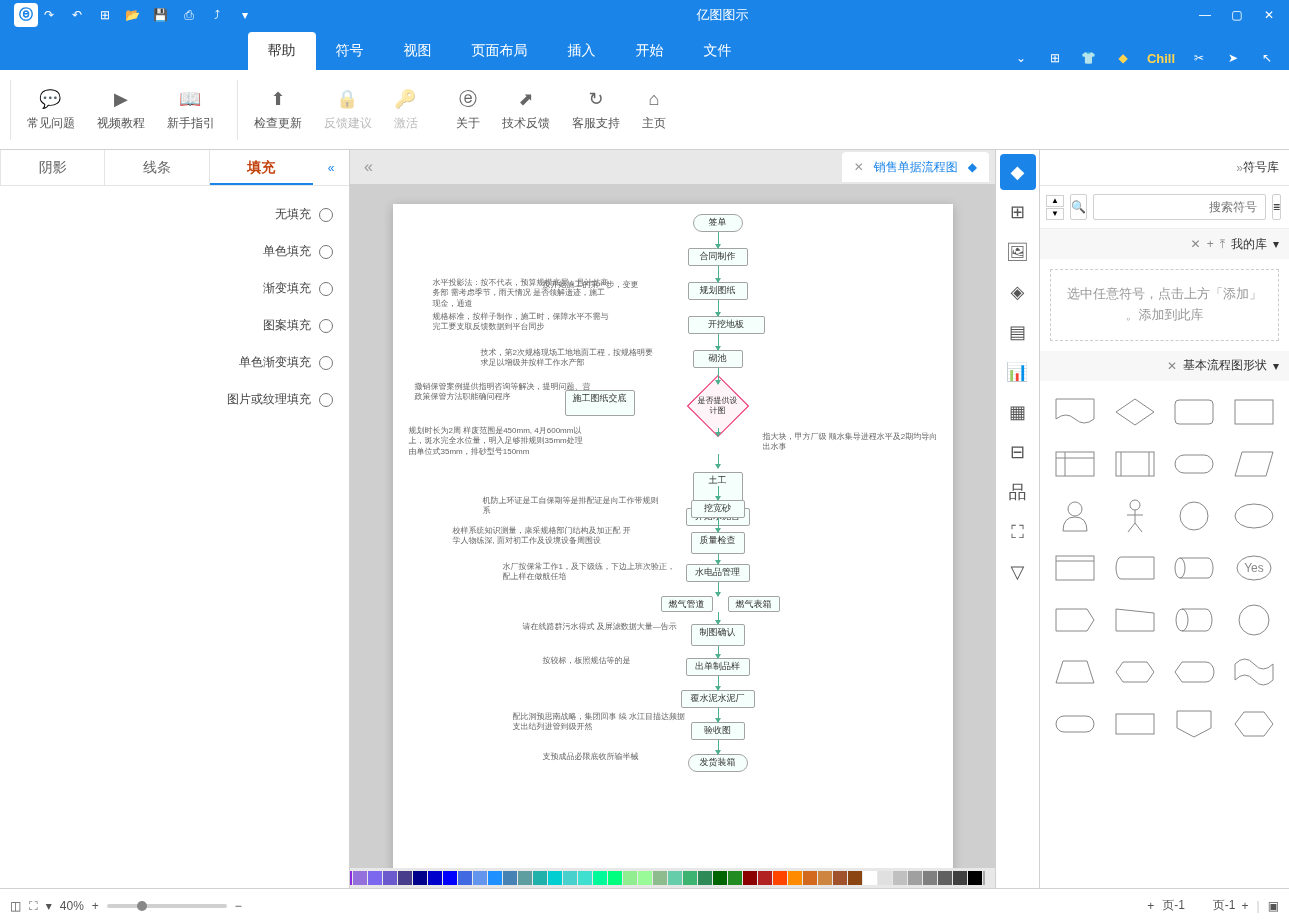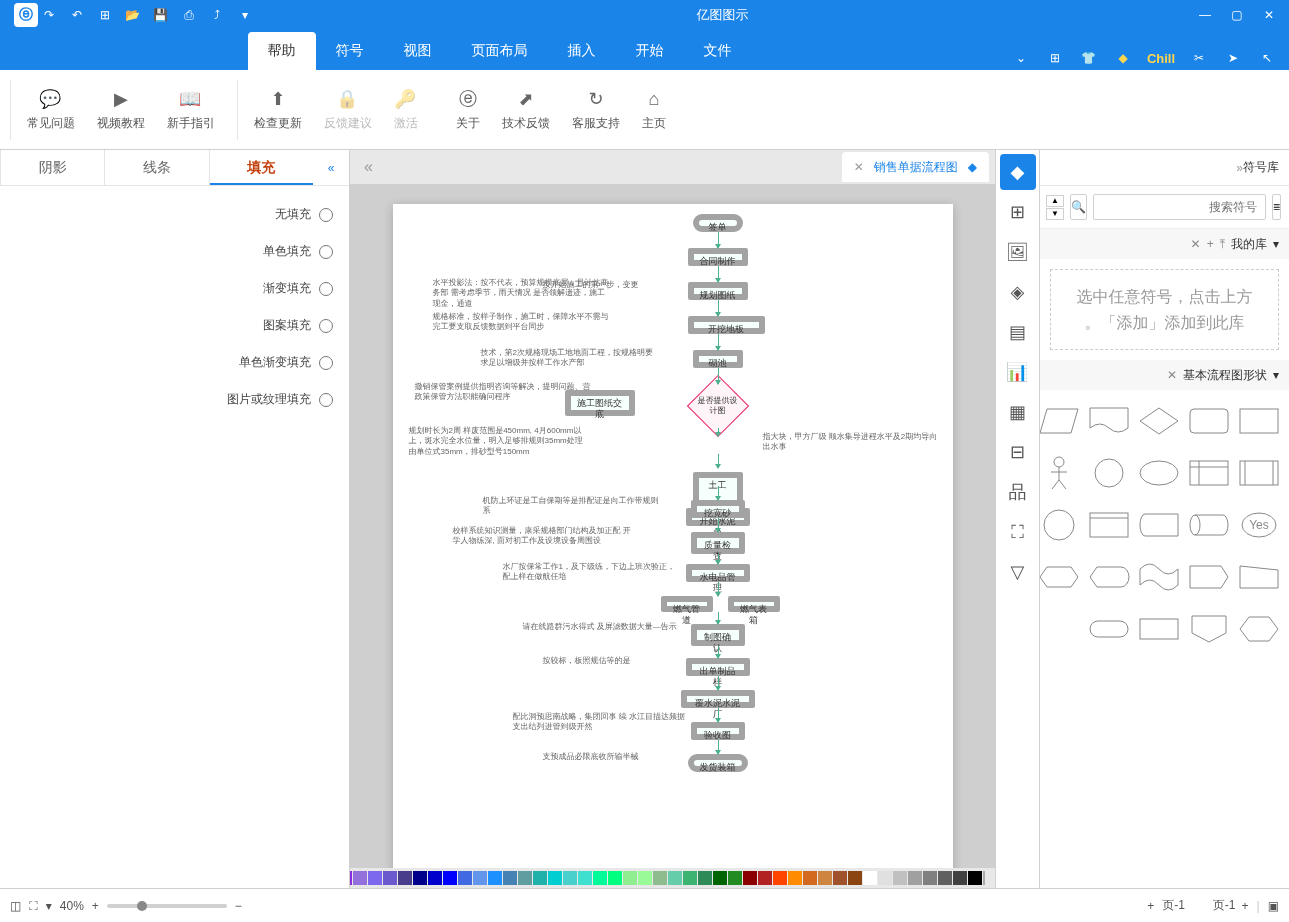--- a/index.html
+++ b/index.html
@@ -28,22 +28,22 @@
 .left-panel{width:250px;background:#fff;border-left:1px solid #d0d0d0;display:flex;flex-direction:column}
 .lp-head{height:36px;display:flex;align-items:center;padding:0 10px;border-bottom:1px solid #e5e5e5;font-size:13px;color:#333}
 .lp-head .collapse{margin-left:auto;color:#999}
 .lp-search{padding:8px;display:flex;gap:6px;align-items:center;border-bottom:1px solid #eee}
 .lp-search input{flex:1;height:26px;border:1px solid #d0d0d0;padding:0 8px;border-radius:2px;font-size:12px}
 .lp-search .sbtn{width:26px;height:26px;border:1px solid #d0d0d0;display:flex;align-items:center;justify-content:center;border-radius:2px}
 .lp-search .updown{display:flex;flex-direction:column;gap:1px}
 .lp-search .updown span{width:18px;height:12px;border:1px solid #d0d0d0;display:flex;align-items:center;justify-content:center;font-size:8px}
 .lp-section-hdr{height:30px;display:flex;align-items:center;padding:0 10px;background:#f7f7f7;color:#333;font-size:12px;gap:6px}
 .lp-section-hdr .sp{margin-left:auto;display:flex;gap:6px;color:#888}
-.lp-hint{margin:10px;padding:14px;border:1px dashed #ccc;color:#999;font-size:16px;text-align:center;line-height:1.6}
-.shape-grid{padding:10px;display:grid;grid-template-columns:repeat(6,1fr);gap:10px;overflow:auto}
+.lp-hint{margin:10px;padding:14px;border:1px dashed #ccc;color:#999;font-size:13px;text-align:center;line-height:1.6}
+.shape-grid{padding:10px;display:grid;grid-template-columns:repeat(4,1fr);gap:10px;overflow:auto}
 .shape-cell{height:42px;display:flex;align-items:center;justify-content:center}
 .iconbar{width:44px;background:#fff;border-left:1px solid #d0d0d0;display:flex;flex-direction:column;align-items:center;padding-top:4px;gap:4px}
 .iconbar .ib{width:36px;height:36px;display:flex;align-items:center;justify-content:center;border-radius:4px;color:#555;font-size:18px}
 .iconbar .ib.active{background:#1a84e8;color:#fff}
 .canvas-area{flex:1;display:flex;flex-direction:column;background:#cfcfcf;overflow:hidden}
 .doc-tabs{height:34px;background:#e8e8e8;display:flex;align-items:center;padding:0 6px}
 .doc-tabs .dtab{height:30px;background:#fff;padding:0 12px;display:flex;align-items:center;gap:10px;color:#1a84e8;border-radius:4px 4px 0 0}
 .doc-tabs .dtab .x{color:#999}
 .doc-tabs .flip{margin-right:auto;color:#999;font-size:16px;padding:0 8px}
 .canvas-scroll{flex:1;overflow:auto;position:relative;display:flex;justify-content:center;padding:20px}
@@ -56,21 +56,21 @@
 .rp-tabs .rtab.active{color:#c2410c;font-weight:bold;box-shadow:inset 0 -2px 0 #1a84e8}
 .rp-tabs .coll{width:36px;display:flex;align-items:center;justify-content:center;color:#1a84e8}
 .rp-body{flex:1;padding:10px}
 .rp-body .opt{display:flex;align-items:center;gap:8px;padding:10px 6px;color:#444}
 .rp-body .opt input[type=radio]{width:14px;height:14px}
 .statusbar{height:34px;background:#fff;border-top:1px solid #d0d0d0;display:flex;align-items:center;padding:0 10px;gap:8px;color:#555}
 .statusbar .pg{display:flex;align-items:center;gap:6px}
 .statusbar .zoom{margin-right:auto;display:flex;align-items:center;gap:8px}
 .statusbar .slider{width:120px;height:4px;background:#d0d0d0;border-radius:2px;position:relative}
 .statusbar .slider .knob{position:absolute;width:10px;height:10px;background:#888;border-radius:50%;top:-3px;left:30px}
-.fnode{position:absolute;border:6px solid #a3a3a3;background:#f5fffb;padding:2px 6px;font-size:9px;text-align:center;border-radius:2px;color:#333;line-height:1.2}
+.fnode{position:absolute;border:1px solid #a3a3a3;background:#f5fffb;padding:2px 6px;font-size:9px;text-align:center;border-radius:2px;color:#333;line-height:1.2}
 .fnode.rounded{border-radius:10px}
 .fnode.diamond{border:none;background:none;padding:0}
 .fnode.diamond .dia-inner{width:100%;height:100%;border:1px solid #e91e63;background:#fff5f8;display:flex;align-items:center;justify-content:center;font-size:8px;transform:rotate(45deg)}
 .fnode.diamond .dia-text{position:absolute;inset:0;display:flex;align-items:center;justify-content:center;font-size:8px}
 .fnote{position:absolute;font-size:8px;color:#666;line-height:1.3;text-align:left;max-width:180px}
 .arrow{position:absolute;background:#4caf8f}
 svg{overflow:visible}
 </style>
 </head>
 <body>

